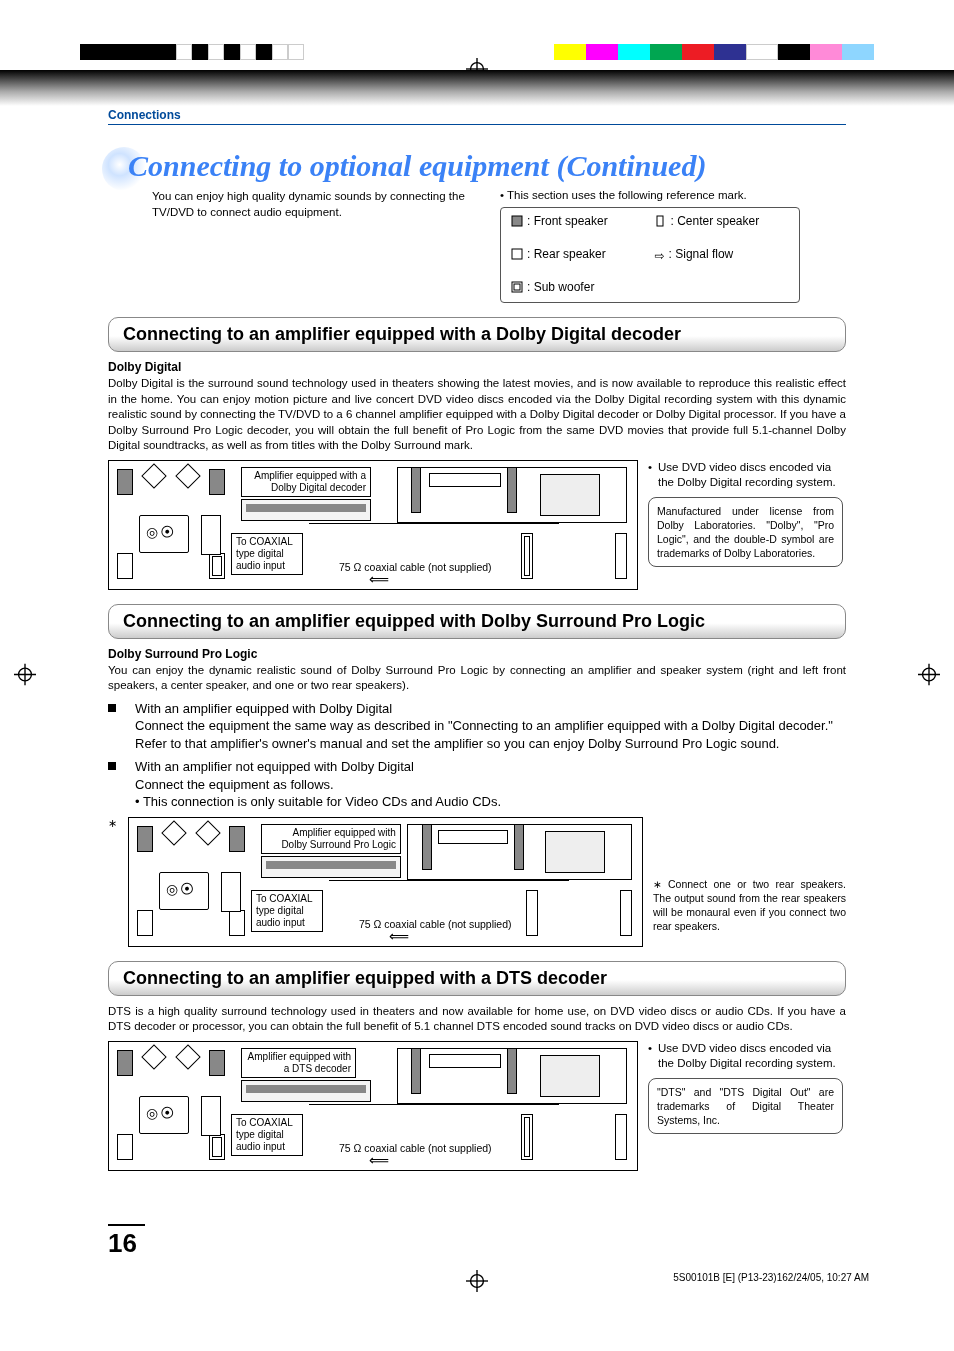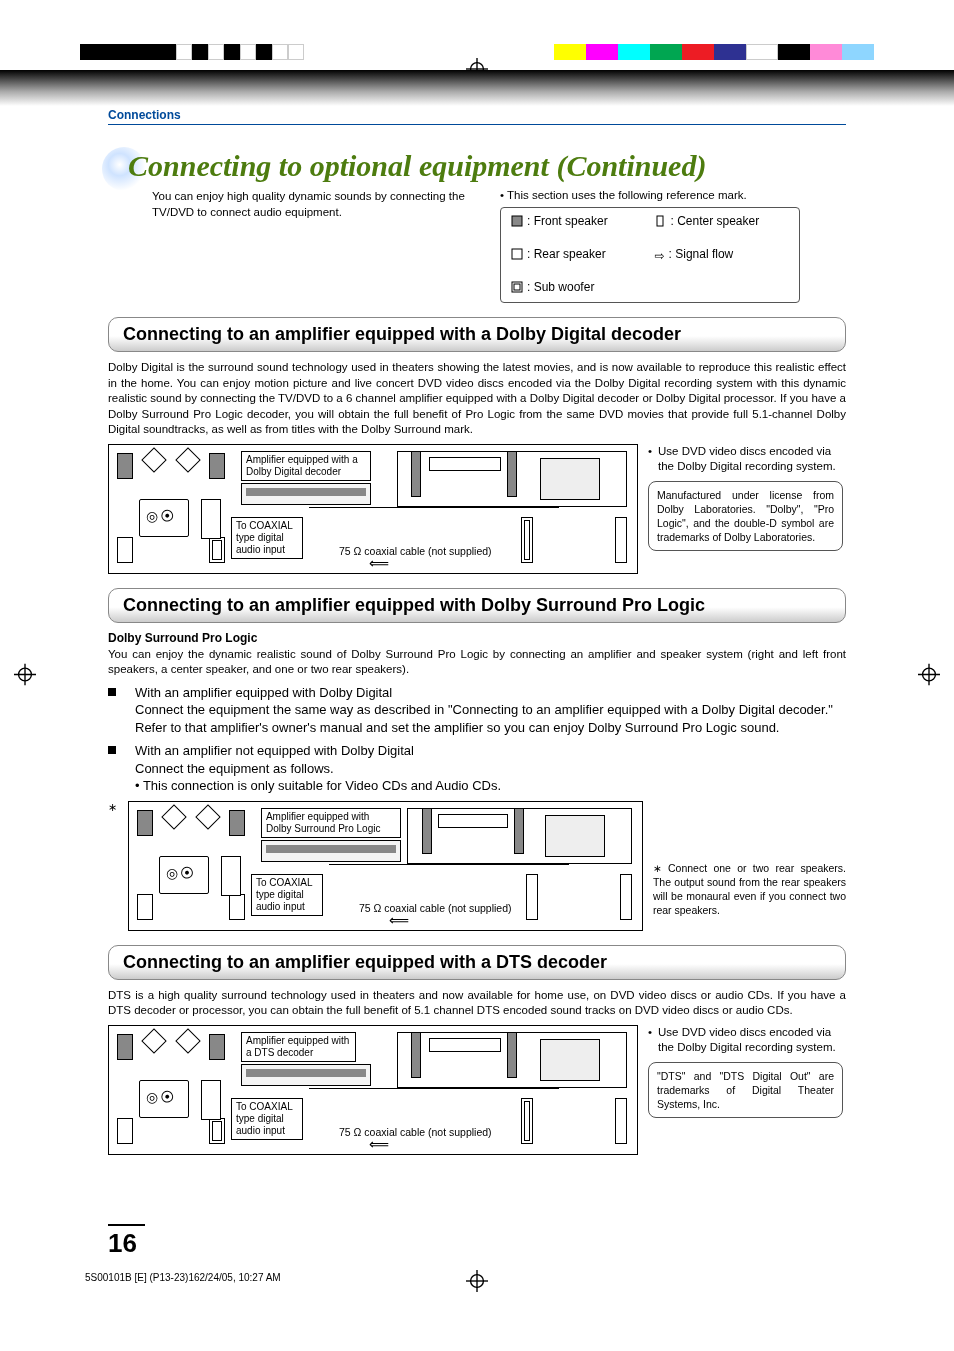--- a/index.html
+++ b/index.html
@@ -21,21 +21,21 @@
   .regmark { position: absolute; left: 50%; top: 58px; transform: translate(-50%,0); font-size: 16px; }
   .regmark svg { width: 22px; height: 22px; }
   .gradbar { position: absolute; top: 70px; left: 0; right: 0; height: 36px;
     background: linear-gradient(to bottom, #000 0%, #555 30%, #aaa 60%, #fff 100%); }
   .page { position: absolute; top: 108px; left: 108px; width: 738px; }
   .breadcrumb { color: #004a9a; font-weight: bold; font-size: 12px; border-bottom: 1px solid #004a9a; padding-bottom: 2px; margin-bottom: 24px; }
   .maintitle {
     font-family: "Times New Roman", serif;
     font-style: italic;
     font-weight: bold;
-    color: #4d7c0f;
+    color: #3b82f6;
     font-size: 30px;
     margin-bottom: 6px;
     position: relative;
     padding-left: 20px;
   }
   .glow { position: absolute; left: -6px; top: -2px; width: 44px; height: 44px;
     background: radial-gradient(circle at 40% 40%, #fff 0%, #cfe3ff 30%, rgba(255,255,255,0) 70%);
     border-radius: 50%; z-index: -1; }
   .intro-row { display: flex; gap: 18px; margin-left: 44px; margin-bottom: 8px; }
   .intro-left { width: 330px; font-size: 11.5px; line-height: 1.35; }
@@ -54,34 +54,34 @@
   .para { font-size: 11.5px; line-height: 1.35; text-align: justify; }
   .bullet-row { display: flex; gap: 8px; margin: 6px 0; align-items: flex-start; }
   .bullet-sq { width: 8px; height: 8px; background: #000; margin-top: 4px; flex: 0 0 8px; }
   .bullet-body { flex: 1; font-size: 13px; line-height: 1.35; margin-left: 11px; }
   .bullet-title { }
   .diagram-wrap { display: flex; gap: 10px; align-items: flex-start; margin-top: 6px; }
   .diagram-box { border: 1px solid #000; width: 530px; height: 130px; position: relative; font-size: 10px; }
   .side-col { width: 195px; font-size: 11.5px; line-height: 1.35; }
   .side-note { display: flex; gap: 6px; margin-bottom: 6px; }
   .rounded-note { border: 1px solid #555; border-radius: 8px; padding: 6px 8px; font-size: 10.5px; text-align: justify; line-height: 1.35; }
-  .amp-label { position: absolute; border: 1px solid #000; padding: 2px 4px; text-align: left; background: #fff; line-height: 1.2; font-size: 10px; }
+  .amp-label { position: absolute; border: 1px solid #000; padding: 2px 4px; text-align: right; background: #fff; line-height: 1.2; font-size: 10px; }
   .coax-label { position: absolute; border: 1px solid #000; padding: 2px 4px; background: #fff; font-size: 10px; line-height: 1.2; text-align: left; }
   .cable-label { position: absolute; font-size: 10.5px; }
   .speaker { position: absolute; border: 1.5px solid #000; background: #fff; }
   .speaker.dbl::after { content:""; position:absolute; inset:2px; border:1px solid #000; }
   .speaker-wide { position:absolute; border:1.5px solid #000; background:#fff; }
   .amp-box { position:absolute; border:1px solid #000; background:#f4f4f4; }
   .amp-box::before { content:""; position:absolute; top:4px; left:4px; right:4px; height:8px; background:#888; }
   .cd-icon { position:absolute; border:1px solid #000; border-radius:2px; background:#fff; width:50px; height:38px; }
   .cd-icon::after{ content:"◎⦿"; position:absolute; top:8px; left:6px; font-size:14px; letter-spacing:2px; }
   .screen-ctrl { position:absolute; border:1px solid #000; width:20px; height:40px; background:#fff; }
   .arrow-right { position:absolute; font-size:14px; }
   .page-num { position: absolute; left: 108px; bottom: 92px; font-size: 26px; font-weight: bold; border-top: 2px solid #000; padding: 2px 8px 0 0; }
-  .footer { position: absolute; bottom: 68px; left: 85px; right: 85px; font-size: 10px; display: flex; justify-content: flex-start; }
+  .footer { position: absolute; bottom: 68px; left: 85px; right: 85px; font-size: 10px; display: flex; justify-content: flex-end; }
   .footer-reg { position: absolute; bottom: 56px; left: 50%; transform: translateX(-50%); }
   .footer-reg svg { width: 22px; height: 22px; }
   .colorstrip-right { position:absolute; top:44px; right:80px; display:flex; height:16px; }
   .colorstrip-right span { width:32px; height:16px; display:inline-block; }
   .sidereg { position:absolute; top:50%; transform:translateY(-50%); }
   .sidereg.left { left:14px; }
   .sidereg.right { right:14px; }
   .sidereg svg { width:22px; height:22px; }
 </style>
 </head>
@@ -162,20 +162,21 @@
         <div class="legend-item"><span class="icn">⇨</span><span>: Signal flow</span></div>
         <div class="legend-item"><span class="icn"><svg width="12" height="12">
                 <rect x="1" y="1" width="10" height="10" fill="none" stroke="#000"></rect>
                 <rect x="3" y="3" width="6" height="6" fill="none" stroke="#000"></rect>
               </svg></span><span>: Sub woofer</span></div>
       </div>
     </div>
   </div>
 
   <div class="section-head">Connecting to an amplifier equipped with a Dolby Digital decoder</div>
+  <div class="subhead">Dolby Digital</div>
   <div class="para">Dolby Digital is the surround sound technology used in theaters showing the latest movies, and is now available to reproduce this realistic effect in the home. You can enjoy motion picture and live concert DVD video discs encoded via the Dolby Digital recording system with this dynamic realistic sound by connecting the TV/DVD to a 6 channel amplifier equipped with a Dolby Digital decoder or Dolby Digital processor. If you have a Dolby Surround Pro Logic decoder, you will obtain the full benefit of Pro Logic from the same DVD movies that provide full 5.1-channel Dolby Digital soundtracks, as well as from titles with the Dolby Surround mark.</div>
   <div class="diagram-wrap">
     <div class="diagram-box">
       <div class="speaker" style="left:8px; top:8px; width:16px; height:26px; background:#888"></div>
       <div class="speaker" style="left:100px; top:8px; width:16px; height:26px; background:#888"></div>
       <div style="position:absolute; left:36px; top:6px; transform:rotate(45deg); width:18px; height:18px; border:1.5px solid #000"></div>
       <div style="position:absolute; left:70px; top:6px; transform:rotate(45deg); width:18px; height:18px; border:1.5px solid #000"></div>
       <div class="speaker" style="left:8px; top:92px; width:16px; height:26px"></div>
       <div class="speaker dbl" style="left:100px; top:92px; width:16px; height:26px"></div>
       <div class="cd-icon" style="left:30px; top:54px"></div>

